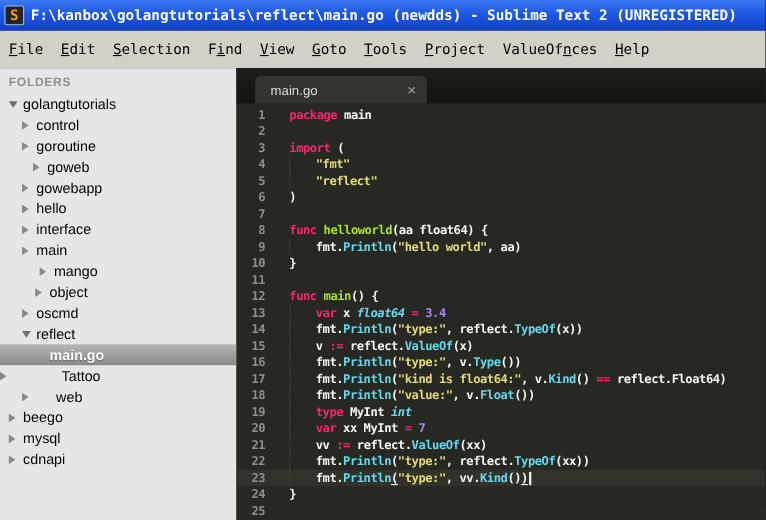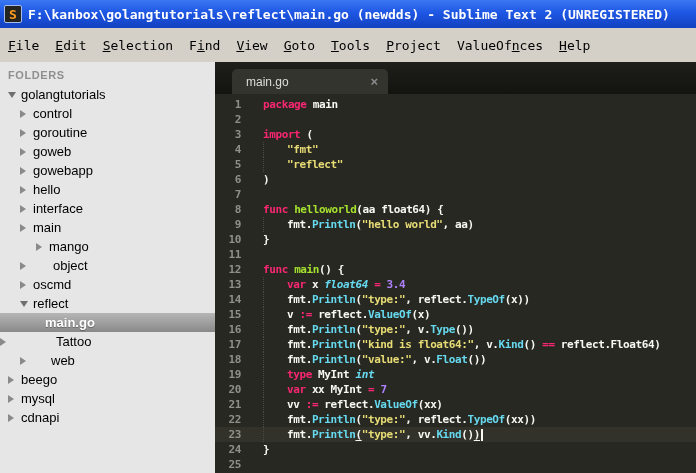--- a/index.html
+++ b/index.html
@@ -96,21 +96,21 @@
             <span class="tree-label">golangtutorials</span>
           </div>
           <div class="tree-row" style="padding-left: 20px;">
             <span class="arrow collapsed"></span>
             <span class="tree-label">control</span>
           </div>
           <div class="tree-row" style="padding-left: 20px;">
             <span class="arrow collapsed"></span>
             <span class="tree-label">goroutine</span>
           </div>
-          <div class="tree-row" style="padding-left: 20px;">
+          <div class="tree-row" style="padding-left: 30px;">
             <span class="arrow collapsed"></span>
             <span class="tree-label">goweb</span>
           </div>
           <div class="tree-row" style="padding-left: 20px;">
             <span class="arrow collapsed"></span>
             <span class="tree-label">gowebapp</span>
           </div>
           <div class="tree-row" style="padding-left: 20px;">
             <span class="arrow collapsed"></span>
             <span class="tree-label">hello</span>
@@ -120,21 +120,21 @@
             <span class="tree-label">interface</span>
           </div>
           <div class="tree-row" style="padding-left: 20px;">
             <span class="arrow collapsed"></span>
             <span class="tree-label">main</span>
           </div>
           <div class="tree-row" style="padding-left: 36px;">
             <span class="arrow collapsed"></span>
             <span class="tree-label">mango</span>
           </div>
-          <div class="tree-row" style="padding-left: 20px; gap: 20px;">
+          <div class="tree-row" style="padding-left: 32px;">
             <span class="arrow collapsed"></span>
             <span class="tree-label">object</span>
           </div>
           <div class="tree-row" style="padding-left: 20px;">
             <span class="arrow collapsed"></span>
             <span class="tree-label">oscmd</span>
           </div>
           <div class="tree-row" style="padding-left: 20px;">
             <span class="arrow expanded"></span>
             <span class="tree-label">reflect</span>

